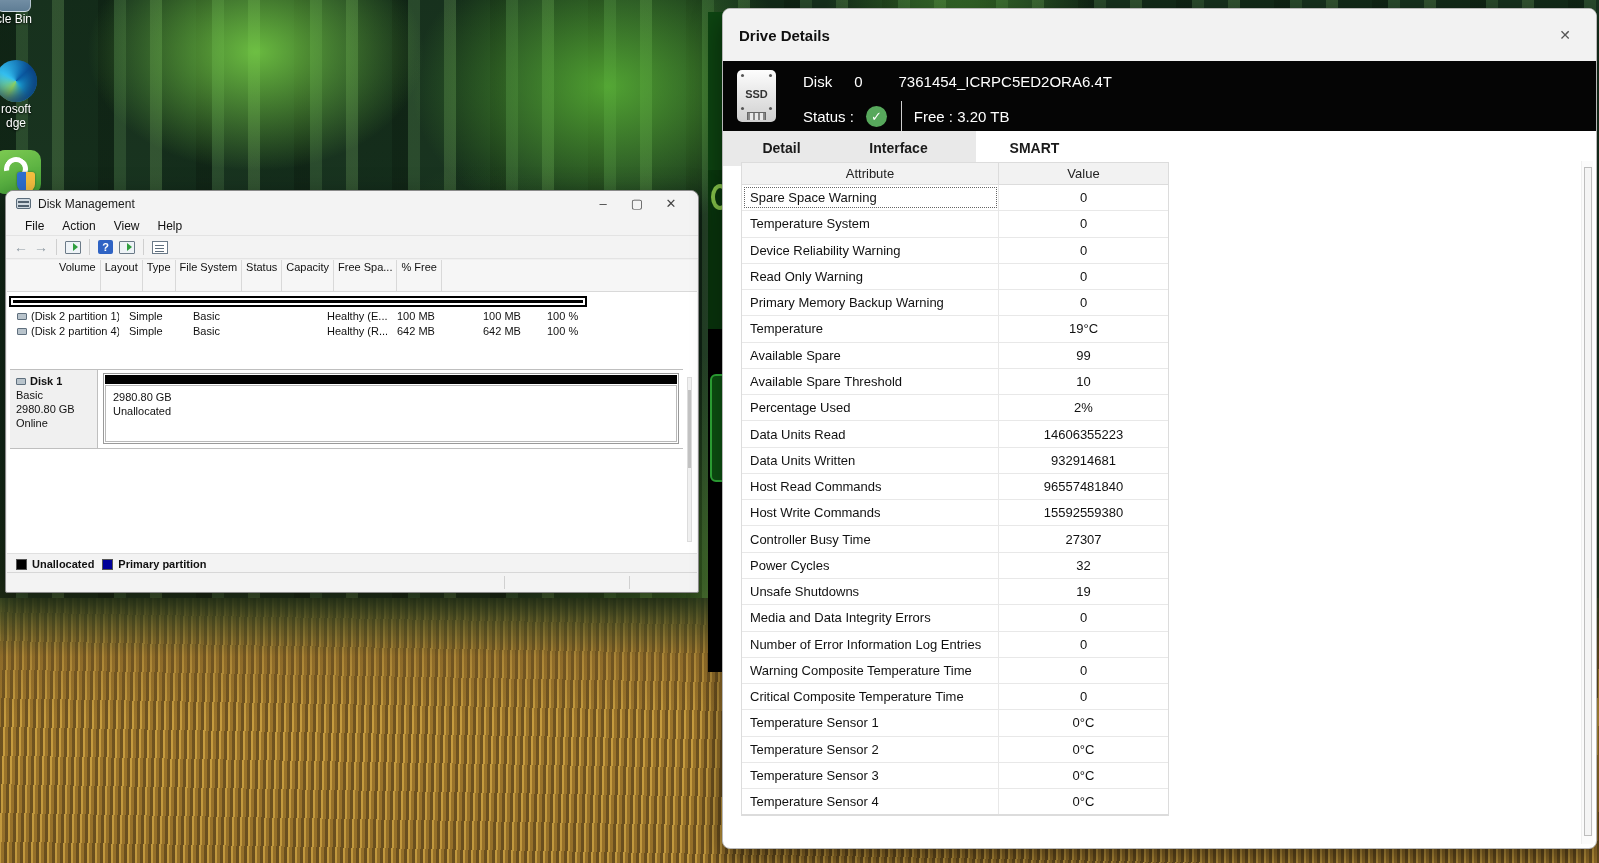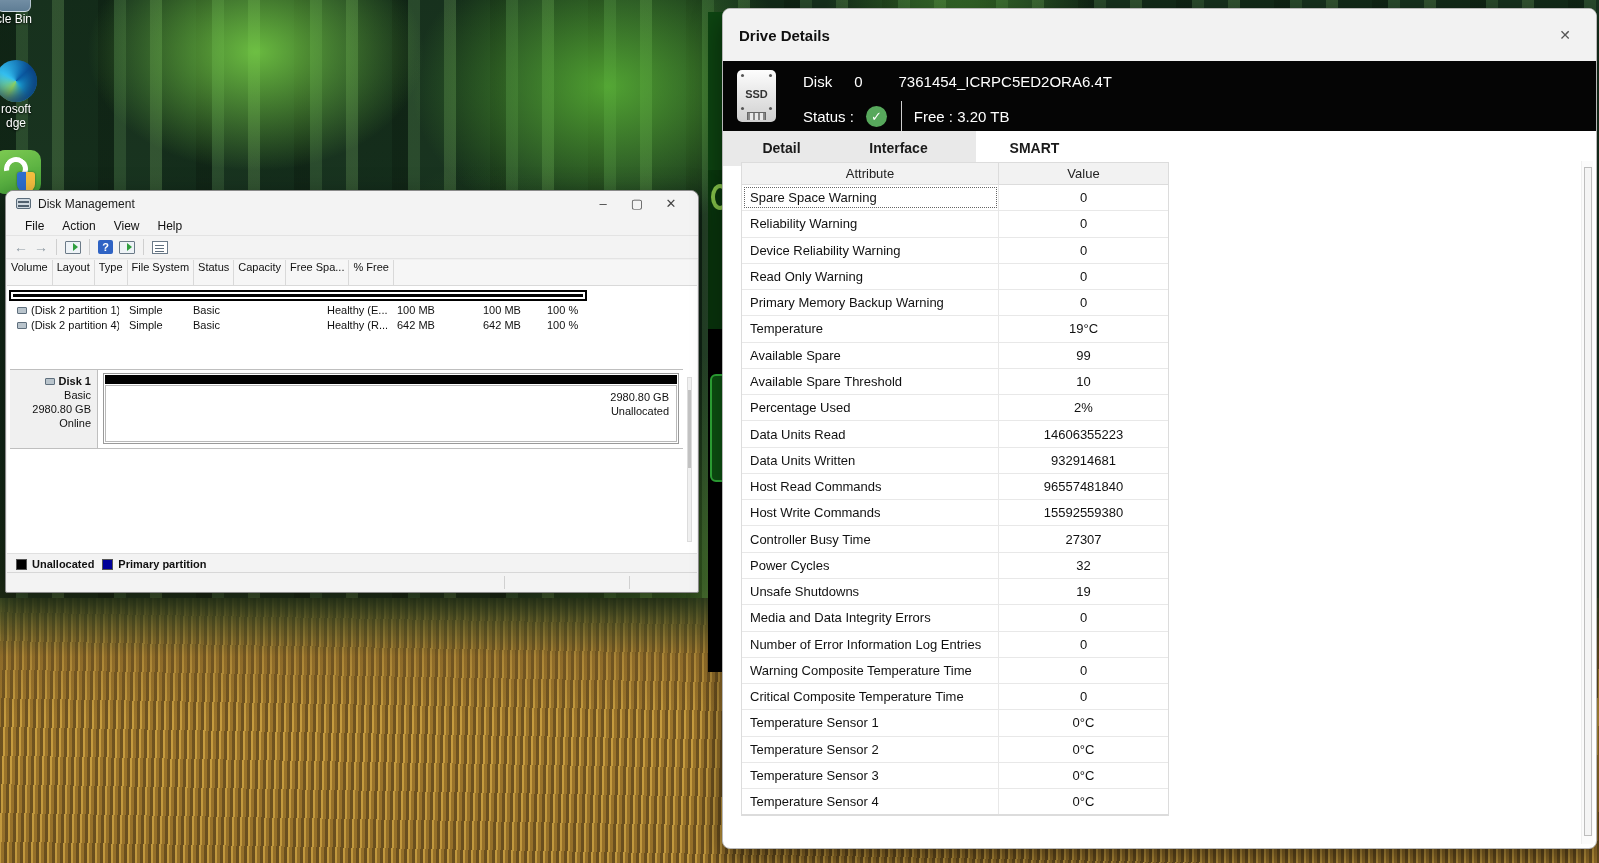--- a/index.html
+++ b/index.html
@@ -68,32 +68,32 @@
   .tb-ico { width:16px; height:13px; border:1px solid #6b7a88; background:#eef3f7; position:relative; border-radius:1px; }
   .tb-ico:after { content:""; position:absolute; right:2px; bottom:2px; width:0; height:0;
     border-left:5px solid #2f9e3f; border-top:4px solid transparent; border-bottom:4px solid transparent; }
   .tb-help { width:15px; height:14px; background:#2f63c4; color:#fff; font-weight:bold; font-size:11px;
     text-align:center; line-height:14px; border-radius:2px; }
   .tb-props { width:16px; height:13px; border:1px solid #6b7a88; background:#fff; position:relative; }
   .tb-props:before { content:""; position:absolute; left:2px; top:3px; width:9px; height:1px;
     background:#5d6d7c; box-shadow:0 3px 0 #5d6d7c, 0 6px 0 #5d6d7c; }
 
   .dm-list { position:absolute; left:1px; right:1px; top:69px; height:109px; background:#fff; }
-  .vol-head { display:flex; height:26px; background:#f6f6f6; border-bottom:1px solid #d9d9d9; }
+  .vol-head { display:flex; height:32px; background:#f6f6f6; border-bottom:1px solid #d9d9d9;padding-left:48px; }
   .vol-head div { border-right:1px solid #d9d9d9; padding:0 4px; font-size:11px; line-height:15px;
     overflow:hidden; white-space:nowrap; }
   .c0{width:112px}.c1{width:64px}.c2{width:58px}.c3{width:76px}.c4{width:70px}.c5{width:86px}.c6{width:64px}.c7{width:74px}
   .vol-selected { margin:4px 2px 2px 2px; width:578px; height:11px; background:#000;
     border:2px solid #000; box-shadow:inset 0 0 0 2px #fff; }
   .vol-row { display:flex; height:15px; line-height:15px; font-size:11px; white-space:nowrap; }
   .vol-row div { padding:0 10px; overflow:hidden; }
   .vol-ico { display:inline-block; width:10px; height:7px; background:#b9c4cc; border:1px solid #5f6f7d;
     border-radius:1px; margin-right:4px; }
 
-  .dm-disks { position:absolute; left:1px; right:1px; top:178px; height:184px; background:#fff; overflow:hidden;text-align:right; }
+  .dm-disks { position:absolute; left:1px; right:1px; top:178px; height:184px; background:#fff; overflow:hidden; }
   .disk-panel { position:absolute; left:3px; right:14px; height:80px; display:flex;
     border-top:1px solid #bfbfbf; border-bottom:1px solid #bfbfbf; background:#fff; }
   .disk-label { width:88px; background:#f0f0f0; border-right:1px solid #bfbfbf; padding:4px 6px; font-size:11px; line-height:14px; }
   .disk-label .dname { font-weight:bold; }
   .disk-bar { flex:1; padding:3px 4px 4px 5px; }
   .disk-bar-inner { height:100%; border:1px solid #9a9a9a; background:#fff; display:flex; flex-direction:column; }
   .disk-strip { height:9px; background:#000; margin:1px; }
   .disk-bar-text { border:1px solid #b9b9b9; margin:0 1px 1px 1px; flex:1; padding:4px 7px; font-size:11px; line-height:14px; }
   .pane-scroll { position:absolute; right:5px; top:8px; width:5px; height:165px; background:#f0f0f0; border:1px solid #dcdcdc; }
   .pane-thumb { position:absolute; left:0; top:12px; width:3px; height:78px; background:#c2c2c2; }
@@ -352,21 +352,21 @@
         <div class="col-attr">Attribute</div>
         <div class="col-val">Value</div>
       </div>
       <div>
 
       <div class="smart-row focused">
           <div class="attr">Spare Space Warning</div>
           <div class="val">0</div>
         </div>
           <div class="smart-row">
-          <div class="attr">Reliability Warning</div>
+          <div class="attr">Temperature System</div>
           <div class="val">0</div>
         </div>
           <div class="smart-row">
           <div class="attr">Device Reliability Warning</div>
           <div class="val">0</div>
         </div>
           <div class="smart-row">
           <div class="attr">Read Only Warning</div>
           <div class="val">0</div>
         </div>

